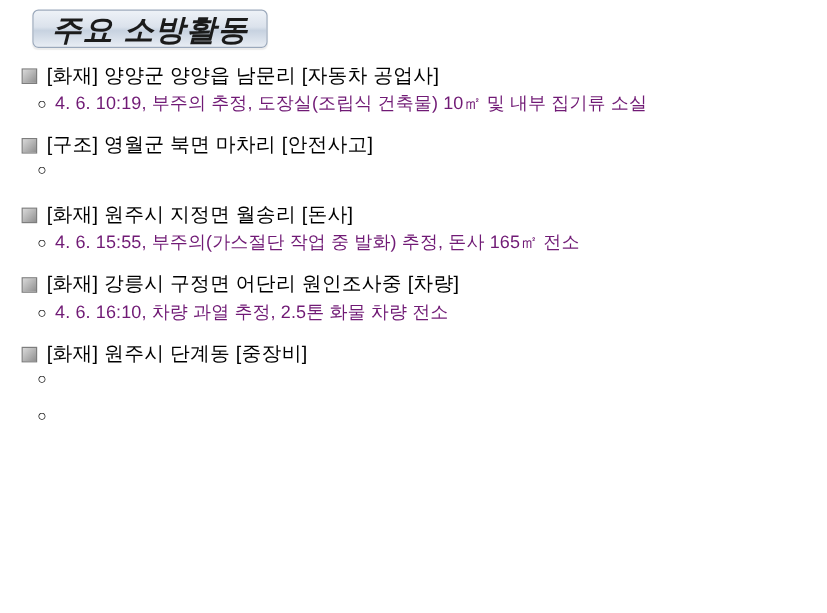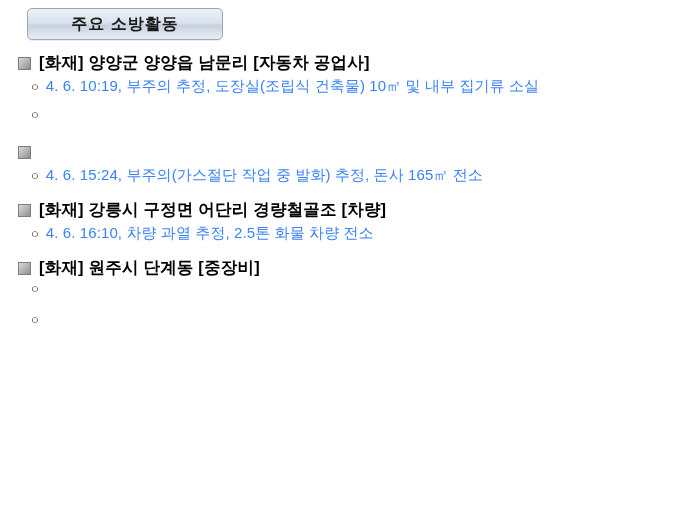--- a/index.html
+++ b/index.html
@@ -31,25 +31,26 @@
     height: 30px;
     background: linear-gradient(to bottom, #eef2f7 0%, #dbe2ec 45%, #c7d2e0 55%, #e8edf4 100%);
     border: 1px solid #9aa8bb;
     border-radius: 5px;
     box-shadow: 0 1px 1px rgba(0,0,0,0.08);
     display: flex;
     align-items: center;
     justify-content: center;
   }
   .title-text {
-    font-size: 16px;
+    font-size: 25px;
     font-weight: bold;
     letter-spacing: 1px;
     color: #1b1b1b;
     white-space: nowrap;
+    font-style: italic;
   }
 
   
   .items {
     position: absolute;
     left: 0;
     top: 50px;
     width: 689px;
   }
   .item {
@@ -67,21 +68,21 @@
   .bullet-sq {
     width: 11px;
     height: 11px;
     margin-right: 8px;
     flex: 0 0 auto;
     background: linear-gradient(135deg, #d9d9d9 0%, #b5b5b5 50%, #8f8f8f 100%);
     border: 1px solid #7d7d7d;
   }
   .headline-text {
     font-size: 16.5px;
-    font-weight: bold;
+    font-weight: normal;
     color: #000000;
     white-space: nowrap;
     letter-spacing: 0.2px;
   }
 
   
   .detail {
     display: flex;
     align-items: baseline;
     padding-left: 31px;
@@ -90,21 +91,21 @@
   }
   .bullet-circle {
     font-size: 13px;
     line-height: 1;
     margin-right: 7px;
     flex: 0 0 auto;
     color: #000;
   }
   .detail-text {
     font-size: 15px;
-    color: #3b82f6;
+    color: #701a75;
     white-space: nowrap;
     letter-spacing: 0.1px;
   }
 </style>
 </head>
 <body>
 
 <div class="page">
 
   <div class="title-bar">
@@ -118,39 +119,44 @@
         <span class="bullet-sq"></span>
         <span class="headline-text">[화재] 양양군 양양읍 남문리 [자동차 공업사]</span>
       </div>
       <div class="detail">
         <span class="bullet-circle">○</span>
         <span class="detail-text">4. 6. 10:19, 부주의 추정, 도장실(조립식 건축물) 10㎡ 및 내부 집기류 소실</span>
       </div>
     </div>
 
     <div class="item">
+      <div class="headline">
+        <span class="bullet-sq"></span>
+        <span class="headline-text">[구조] 영월군 북면 마차리 [안전사고]</span>
+      </div>
       <div class="detail">
         <span class="bullet-circle">○</span>
       </div>
     </div>
 
     <div class="item">
       <div class="headline">
         <span class="bullet-sq"></span>
+        <span class="headline-text">[화재] 원주시 지정면 월송리 [돈사]</span>
       </div>
       <div class="detail">
         <span class="bullet-circle">○</span>
-        <span class="detail-text">4. 6. 15:24, 부주의(가스절단 작업 중 발화) 추정, 돈사 165㎡ 전소</span>
+        <span class="detail-text">4. 6. 15:55, 부주의(가스절단 작업 중 발화) 추정, 돈사 165㎡ 전소</span>
       </div>
     </div>
 
     <div class="item">
       <div class="headline">
         <span class="bullet-sq"></span>
-        <span class="headline-text">[화재] 강릉시 구정면 어단리 경량철골조 [차량]</span>
+        <span class="headline-text">[화재] 강릉시 구정면 어단리 원인조사중 [차량]</span>
       </div>
       <div class="detail">
         <span class="bullet-circle">○</span>
         <span class="detail-text">4. 6. 16:10, 차량 과열 추정, 2.5톤 화물 차량 전소</span>
       </div>
     </div>
 
     <div class="item">
       <div class="headline">
         <span class="bullet-sq"></span>

